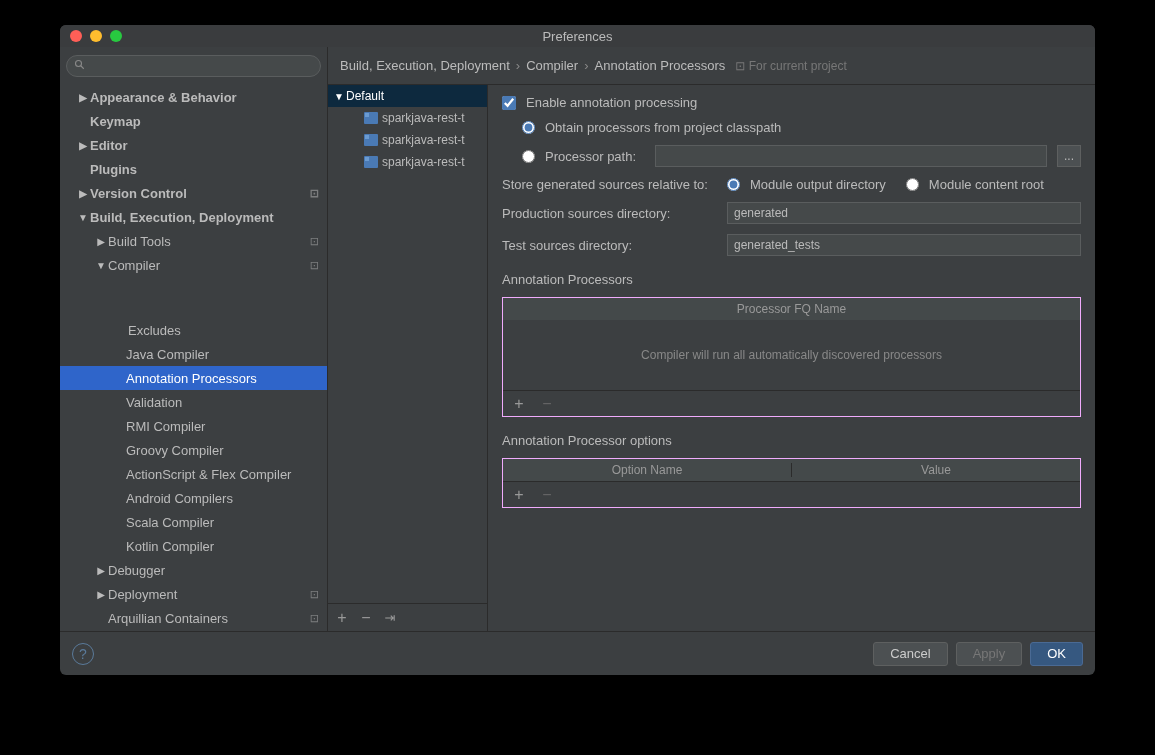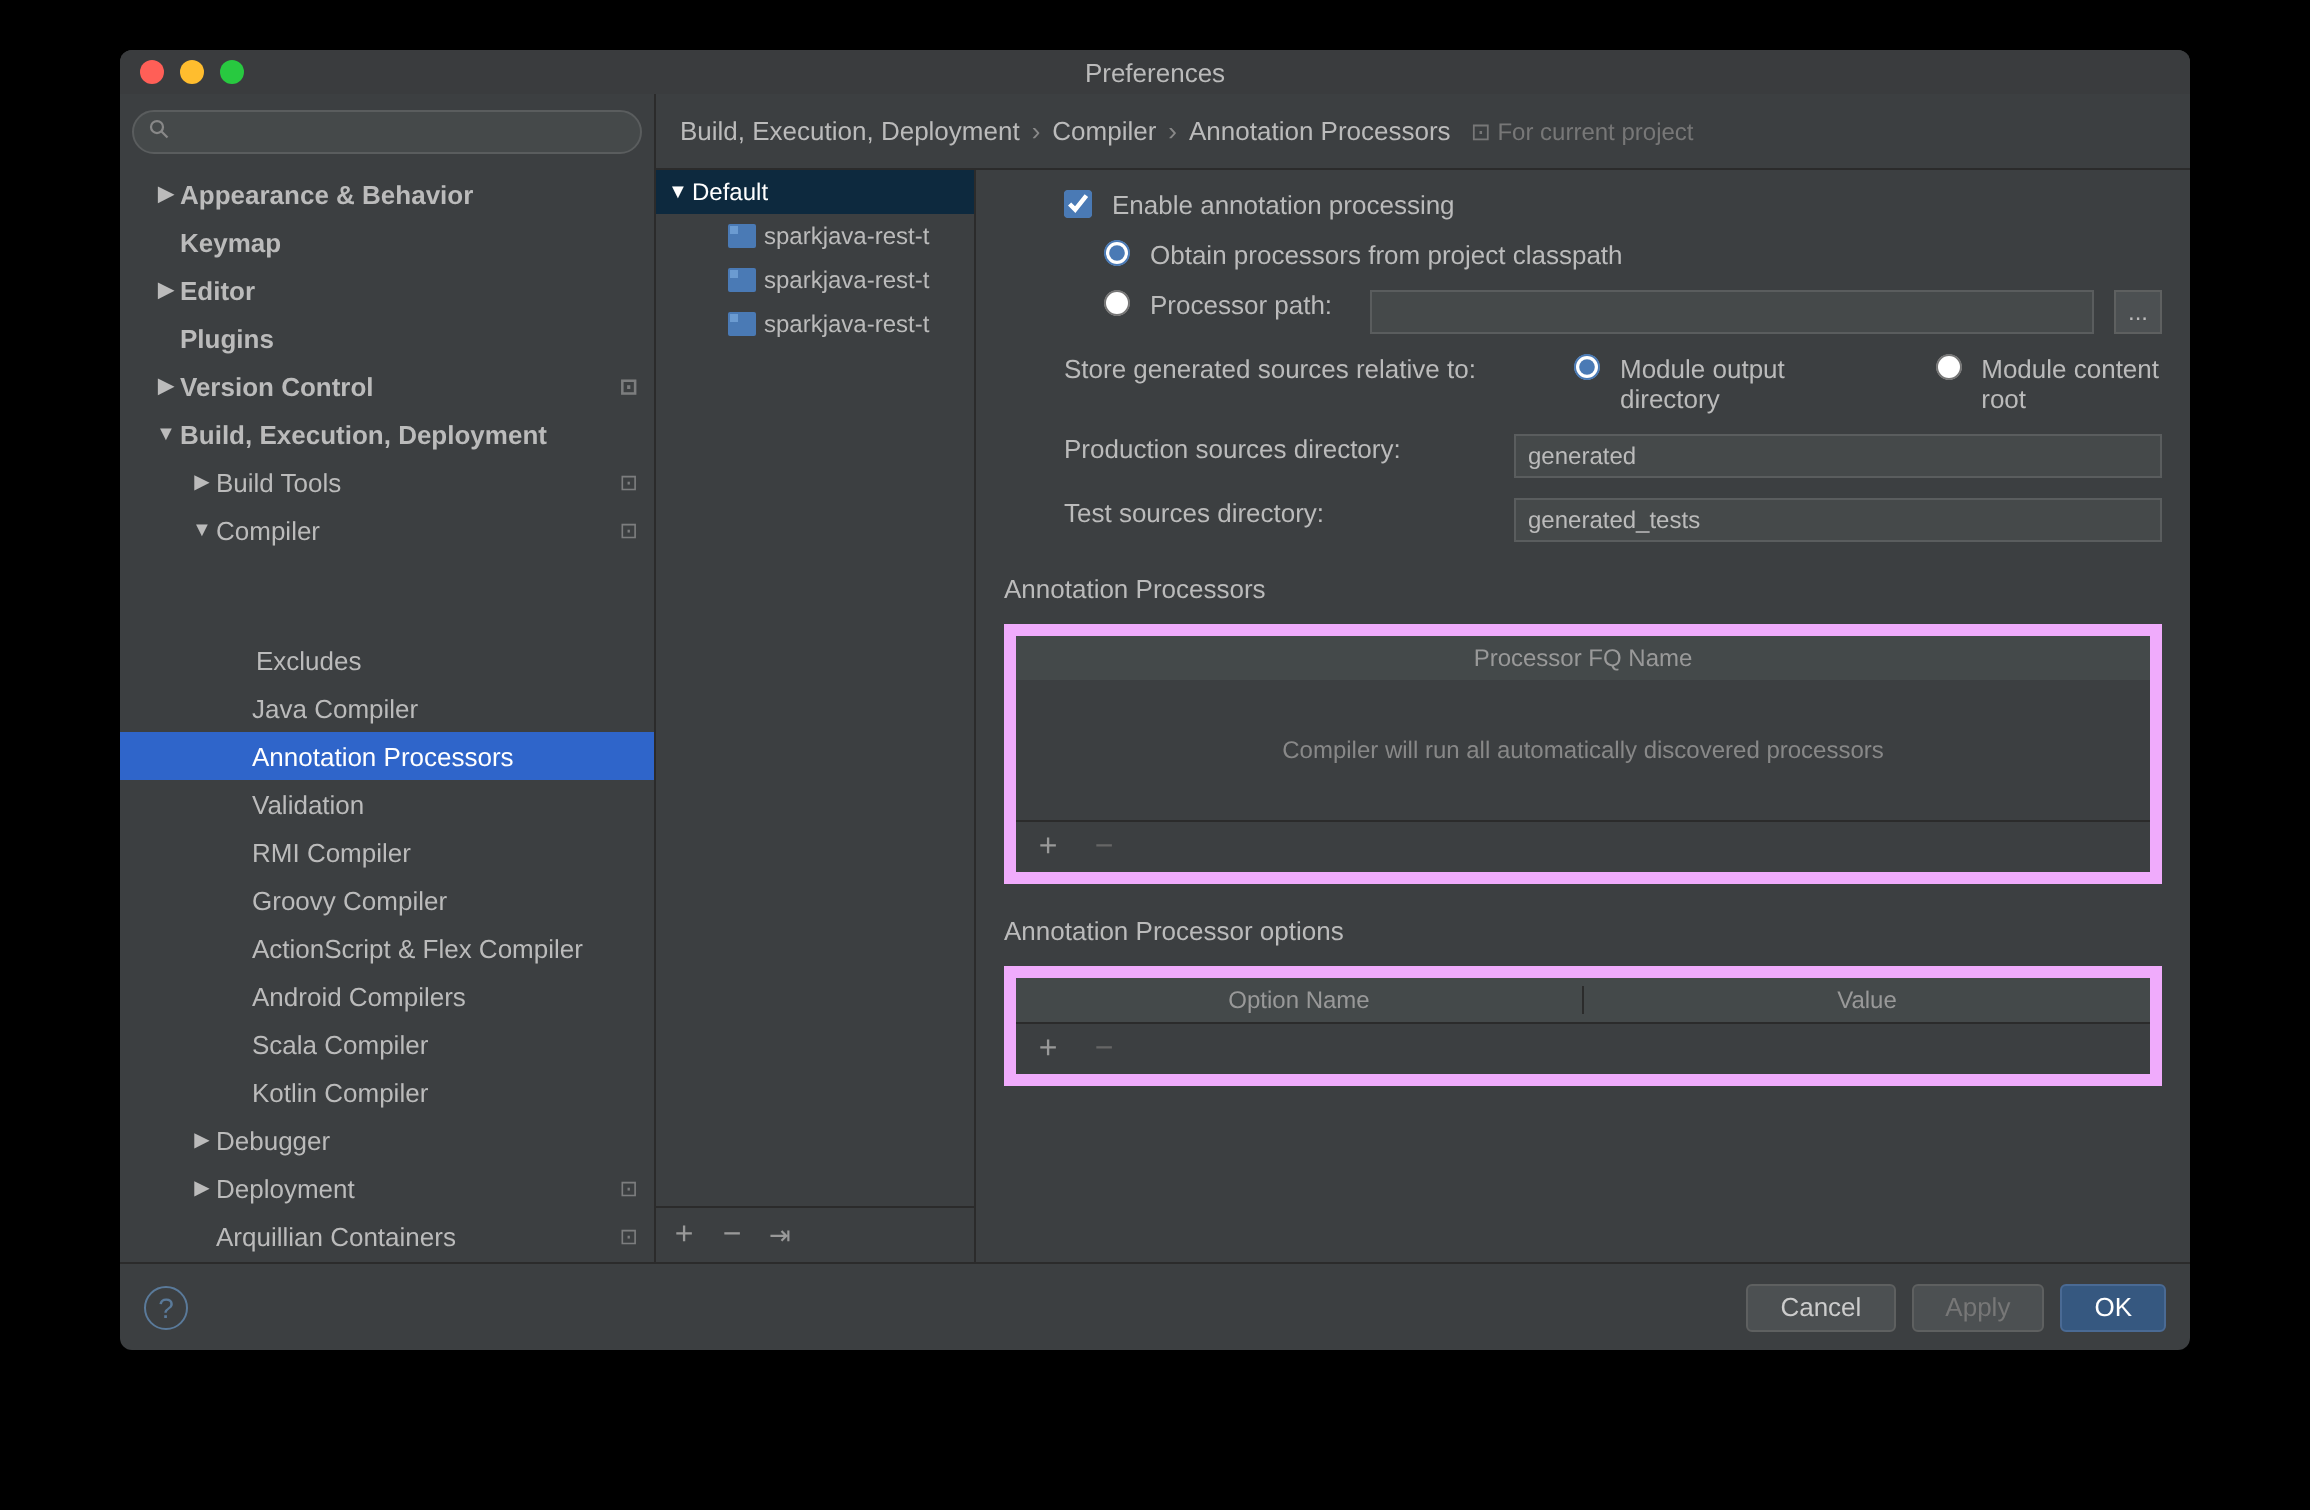--- a/index.html
+++ b/index.html
@@ -29,28 +29,28 @@
 .content { flex:1; display:flex; min-height:0; }
 .profile-panel { width:160px; border-right:1px solid #2b2b2b; display:flex; flex-direction:column; }
 .profile-tree { flex:1; font-size:12px; color:#bbb; overflow:hidden; }
 .profile-item { height:22px; display:flex; align-items:center; padding-left:6px; white-space:nowrap; overflow:hidden; }
 .profile-item.sel { background:#0d293e; color:#fff; }
 .module-icon { width:14px; height:12px; background:#4a7ab5; margin-right:4px; display:inline-block; border-radius:1px; position:relative; flex-shrink:0; }
 .module-icon::before { content:''; position:absolute; left:1px; top:1px; width:4px; height:4px; background:#6b9bd1; }
 .profile-toolbar { height:28px; border-top:1px solid #2b2b2b; display:flex; align-items:center; padding:0 6px; gap:8px; }
 .tb-btn { color:#999; font-size:16px; cursor:pointer; width:16px; text-align:center; }
 .settings { flex:1; padding:10px 14px; overflow:auto; color:#bbb; font-size:13px; display:flex; flex-direction:column; gap:10px; min-width:0; }
-.row { display:flex; gap:10px;margin-left:30px; }
+.row { display:flex; align-items:center; gap:10px; }
 .chk { width:14px; height:14px; accent-color:#4a7ab5; }
 .radio { width:13px; height:13px; accent-color:#4a7ab5; }
 .label-col { width:215px; flex-shrink:0; }
 input.txt { background:#45494a; border:1px solid #5a5d5e; color:#bbb; padding:2px 6px; font-size:12px; height:22px; }
 .txt-wide { flex:1; }
 .section-title { color:#bbb; font-size:13px; margin-top:6px; }
-.table { border:6px solid #f0abfc; background:#3c3f41; }
+.table { border:1px solid #f0abfc; background:#3c3f41; }
 .table-header { background:#44494a; height:22px; display:flex; align-items:center; font-size:12px; color:#999; }
 .table-header .col { flex:1; text-align:center; border-right:1px solid #2b2b2b; }
 .table-header .col:last-child { border-right:none; }
 .table-body { height:70px; display:flex; align-items:center; justify-content:center; color:#888; font-size:12px; }
 .table-toolbar { height:26px; border-top:1px solid #2b2b2b; display:flex; align-items:center; padding:0 8px; gap:12px; background:#3c3f41; }
 .footer { height:44px; border-top:1px solid #2b2b2b; display:flex; align-items:center; padding:0 12px; gap:8px; }
 .help { width:22px; height:22px; border-radius:50%; border:1px solid #5a7a9a; color:#5a7a9a; display:flex; align-items:center; justify-content:center; font-size:14px; }
 .spacer { flex:1; }
 .btn { height:24px; padding:0 16px; background:#4c5052; border:1px solid #5e6060; color:#ccc; font-size:13px; border-radius:3px; cursor:pointer; }
 .btn.primary { background:#365880; border-color:#4a6a94; color:#fff;text-align:right; }

